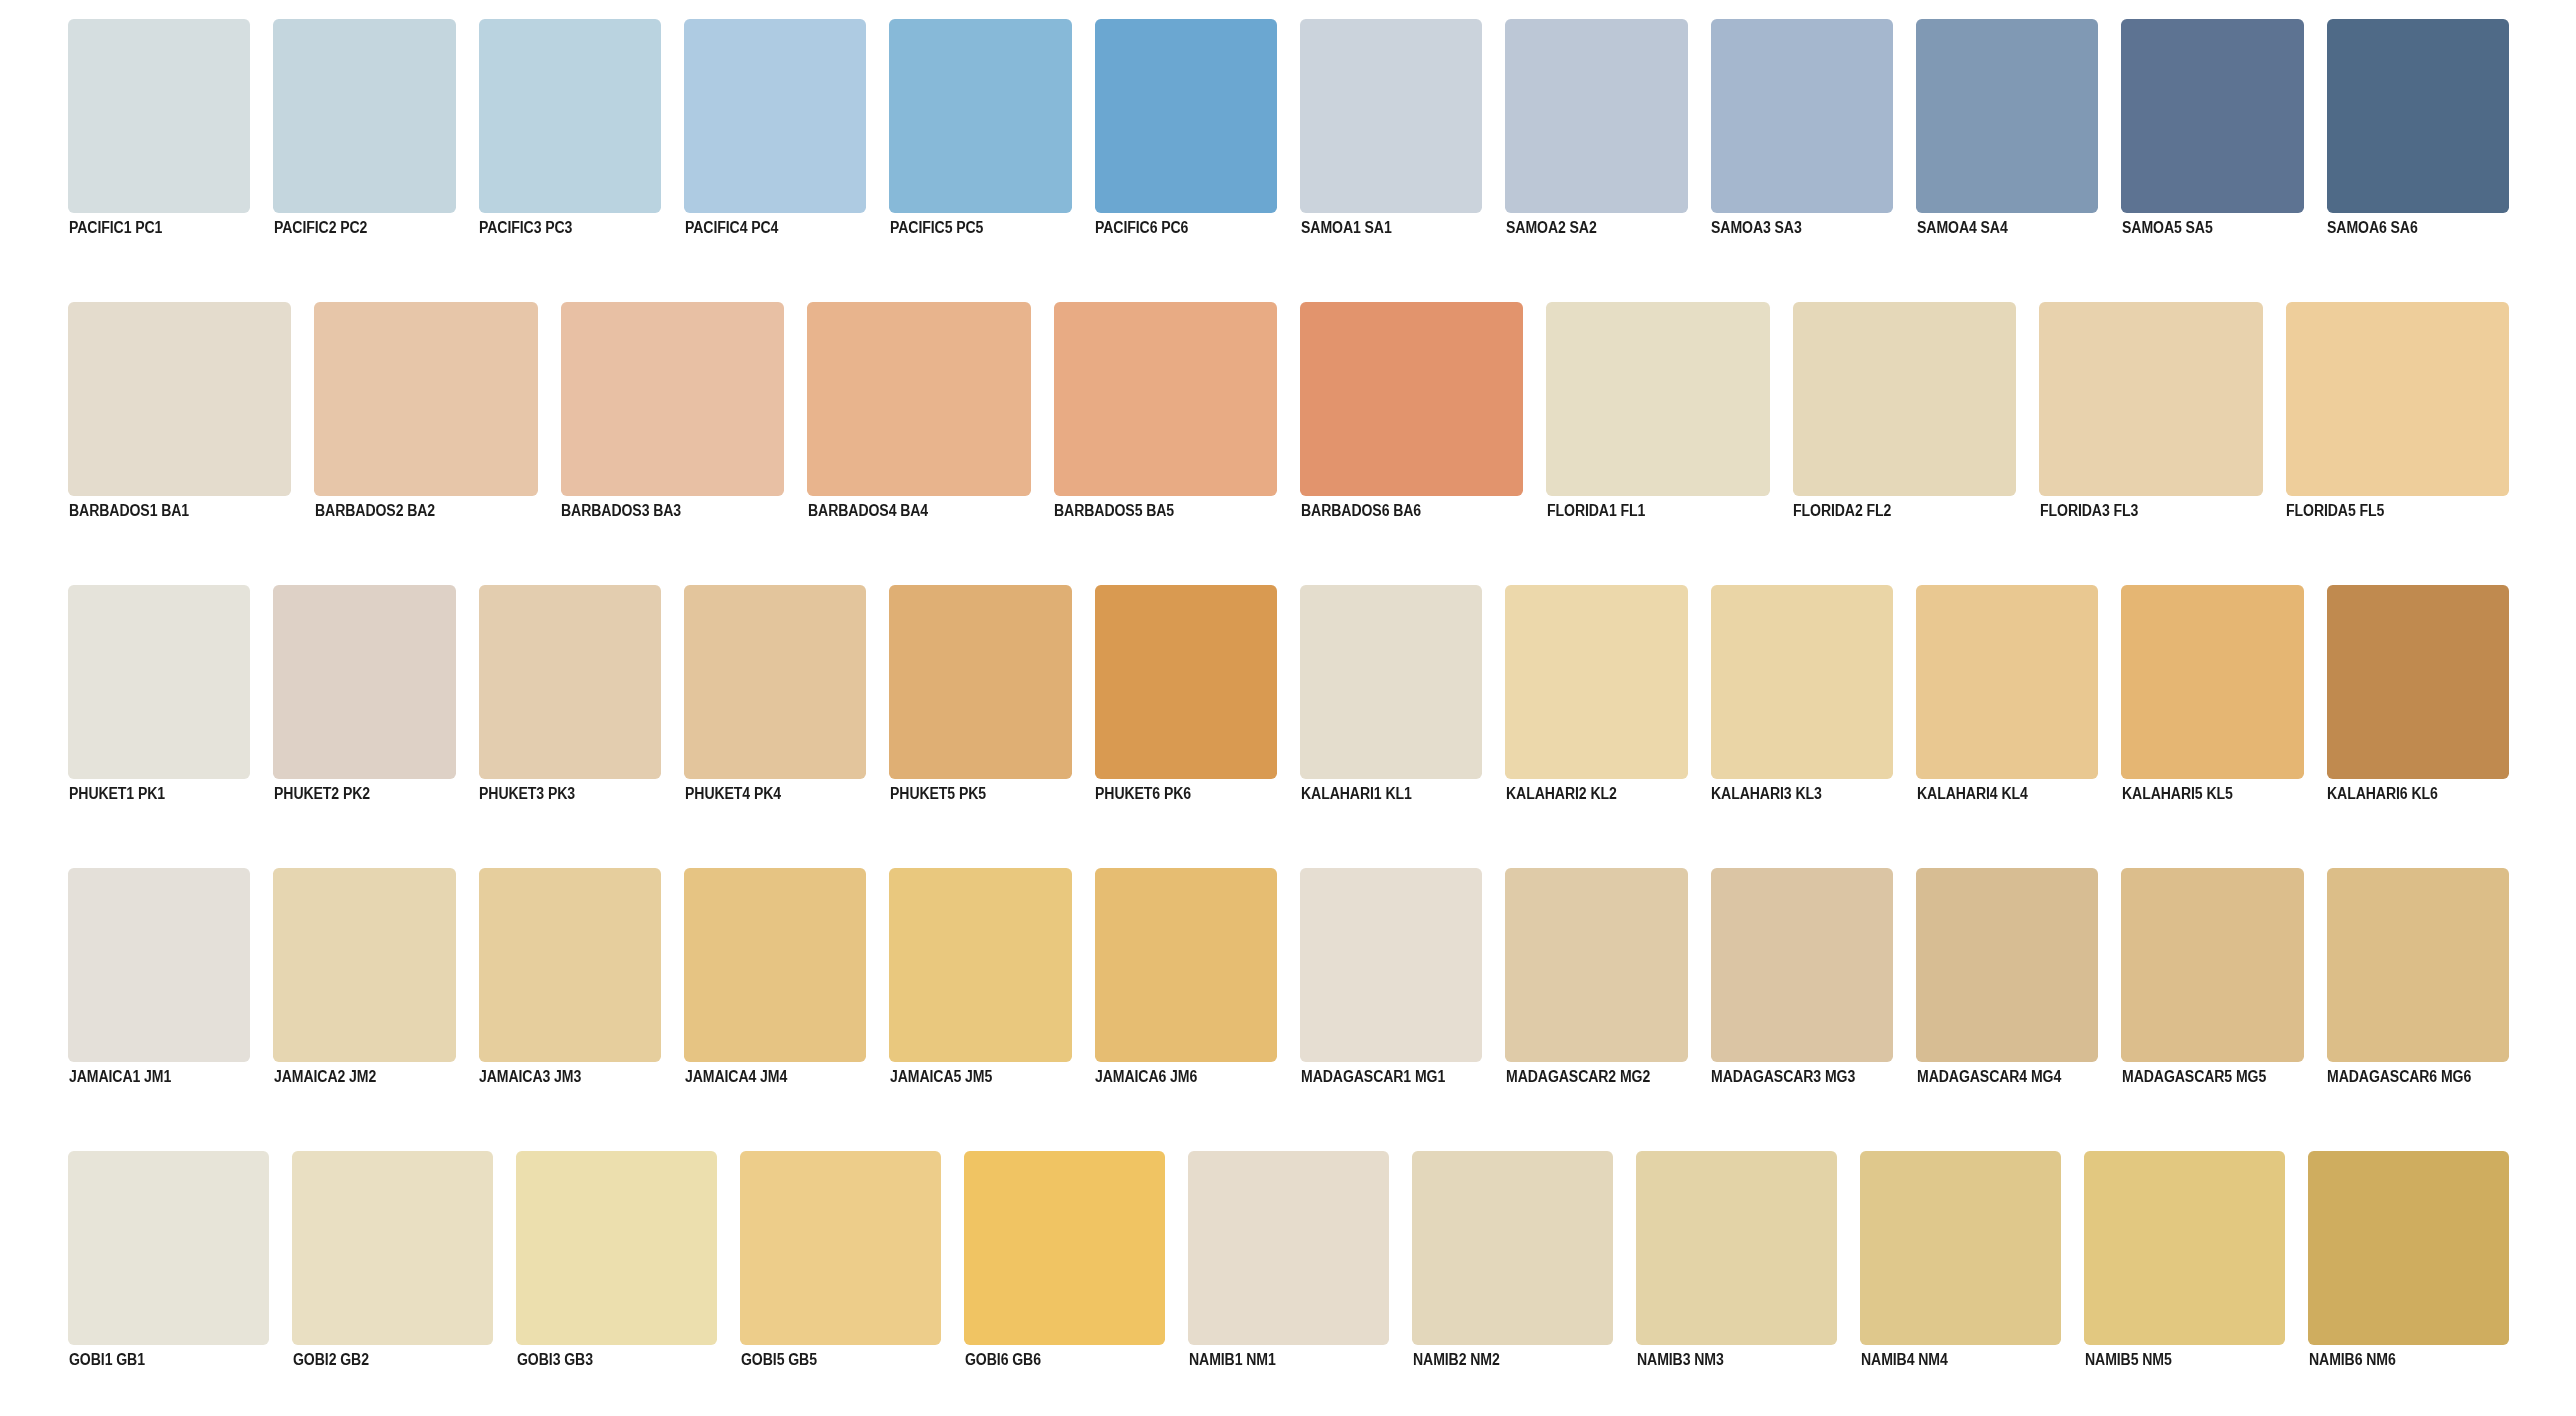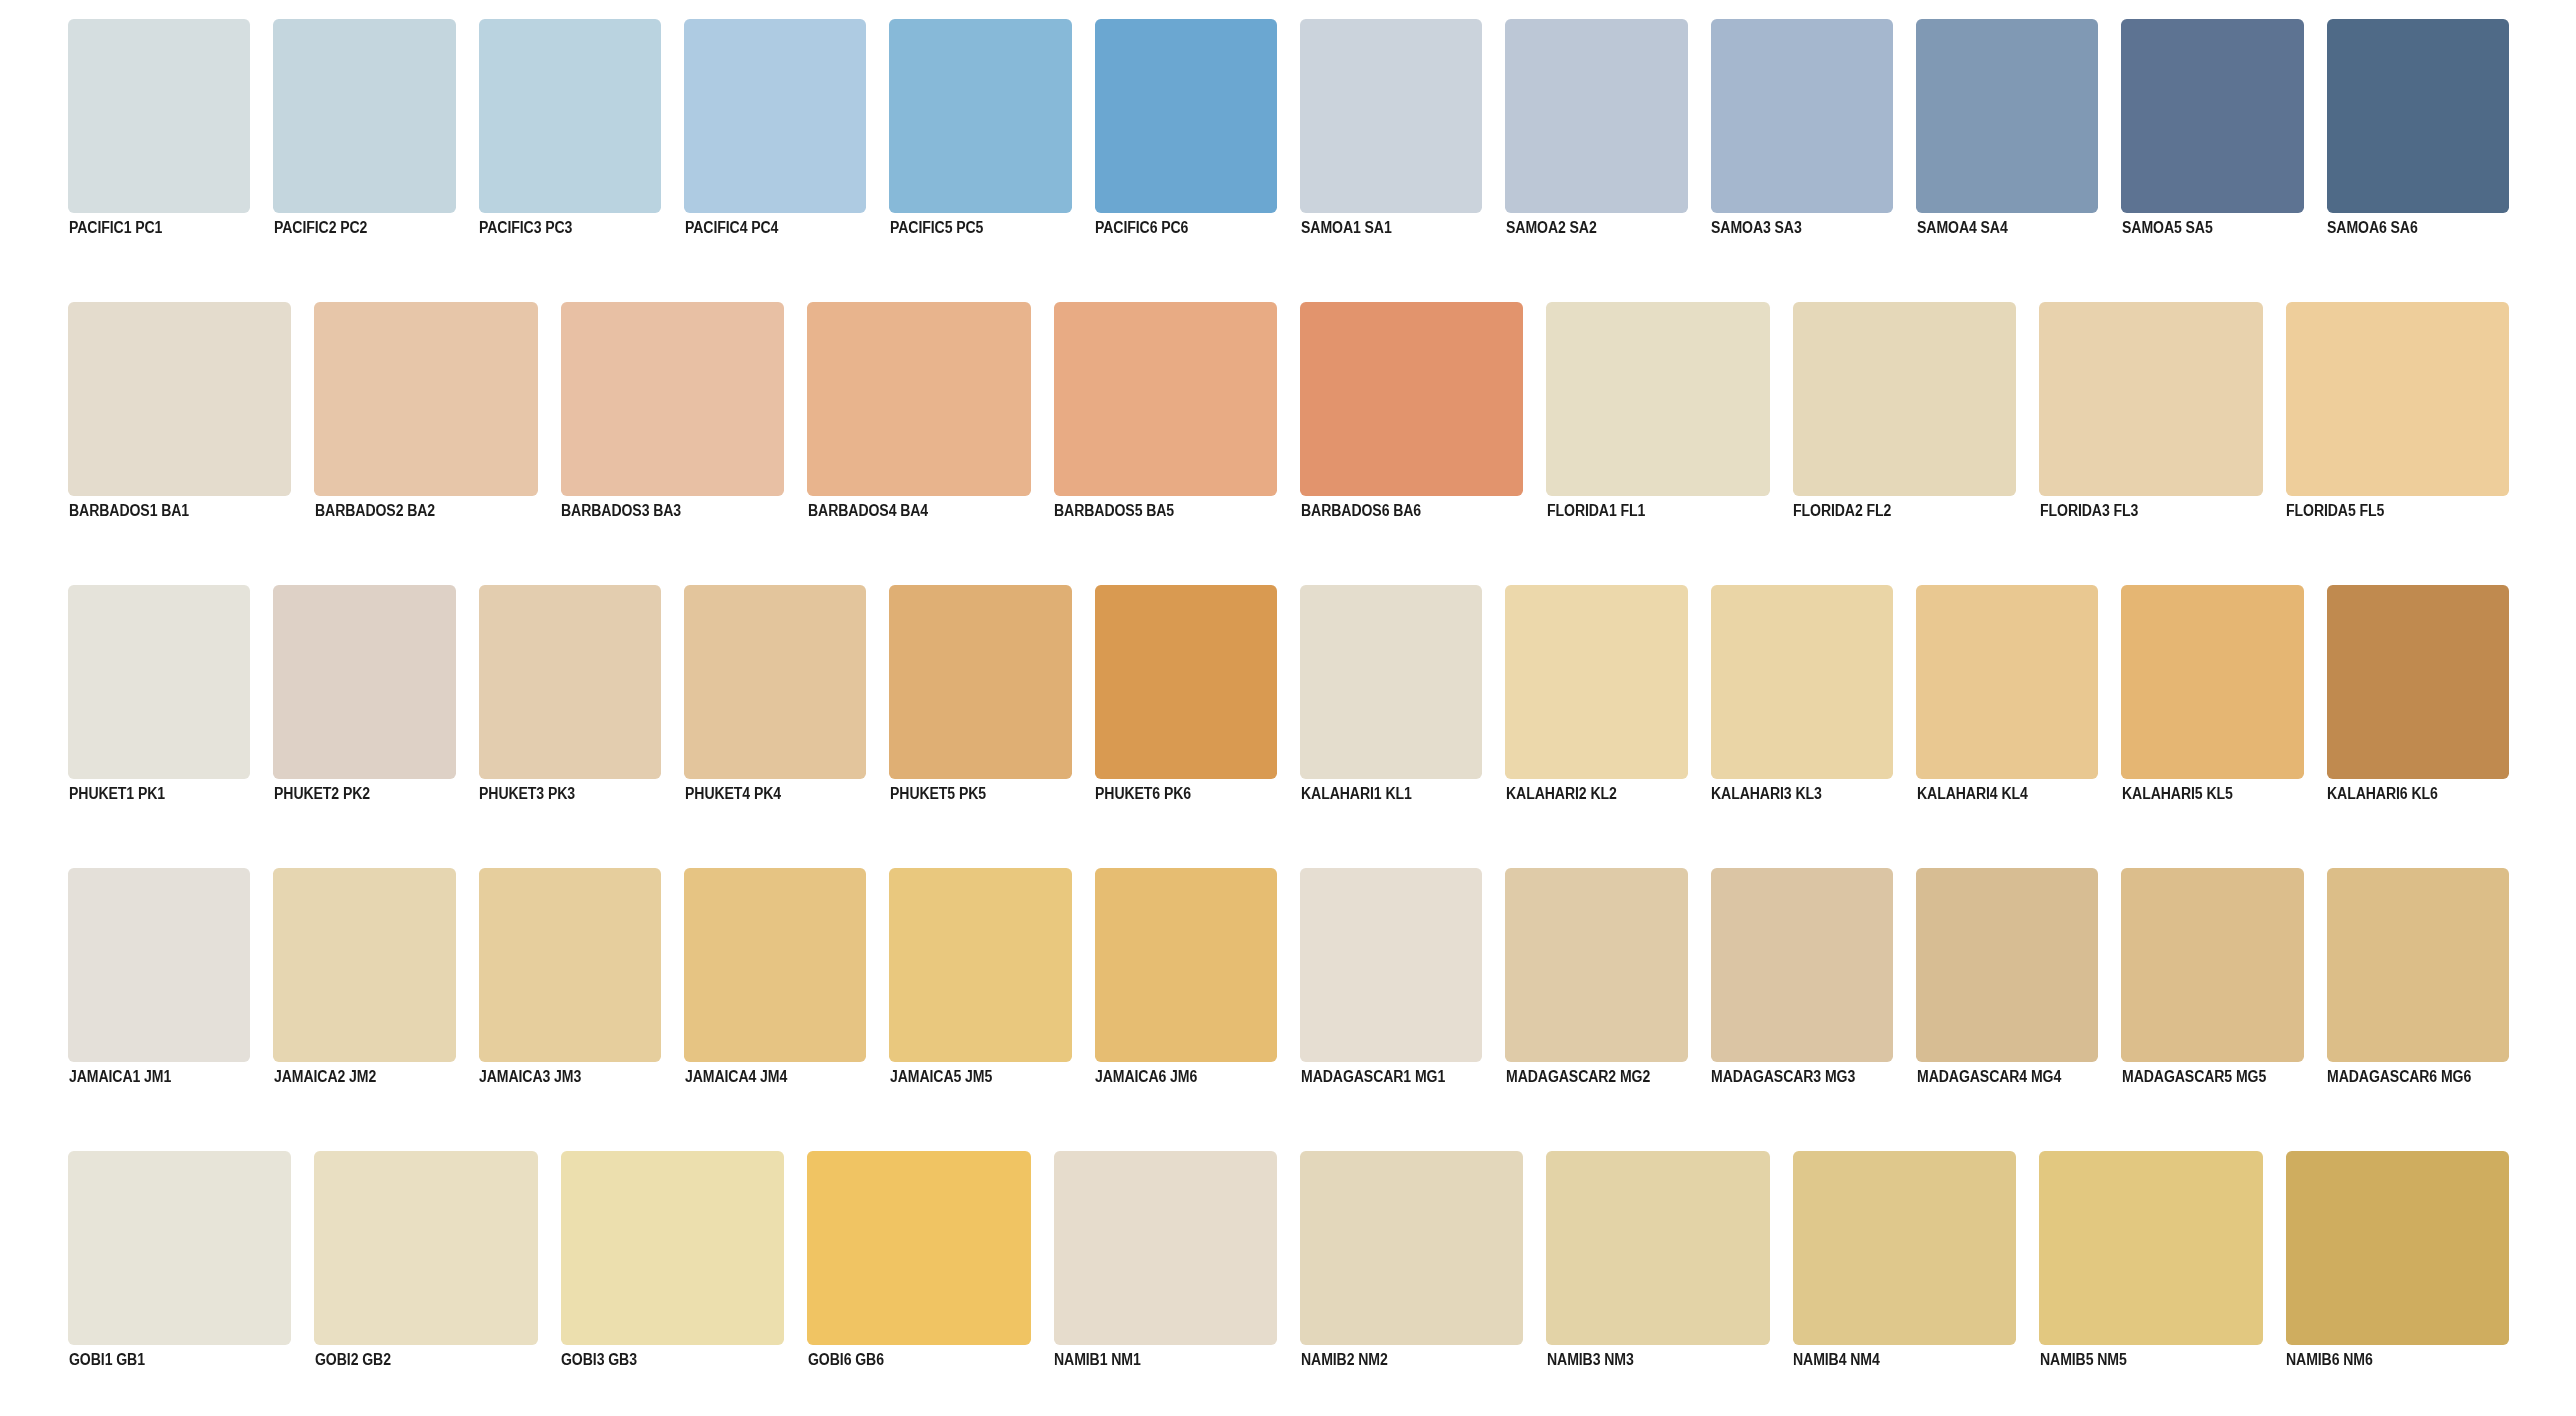--- a/index.html
+++ b/index.html
@@ -261,20 +261,24 @@
       </div>
       <div class="swatch-cell">
         <div class="swatch-chip" style="background-color: rgb(233, 223, 194);"></div>
         <div class="swatch-label">GOBI2 GB2</div>
       </div>
       <div class="swatch-cell">
         <div class="swatch-chip" style="background-color: rgb(236, 223, 174);"></div>
         <div class="swatch-label">GOBI3 GB3</div>
       </div>
       <div class="swatch-cell">
+        <div class="swatch-chip" style="background-color: rgb(237, 205, 138);"></div>
+        <div class="swatch-label">GOBI5 GB5</div>
+      </div>
+      <div class="swatch-cell">
         <div class="swatch-chip" style="background-color: rgb(240, 196, 99);"></div>
         <div class="swatch-label">GOBI6 GB6</div>
       </div>
       <div class="swatch-cell">
         <div class="swatch-chip" style="background-color: rgb(230, 220, 204);"></div>
         <div class="swatch-label">NAMIB1 NM1</div>
       </div>
       <div class="swatch-cell">
         <div class="swatch-chip" style="background-color: rgb(227, 215, 187);"></div>
         <div class="swatch-label">NAMIB2 NM2</div>

